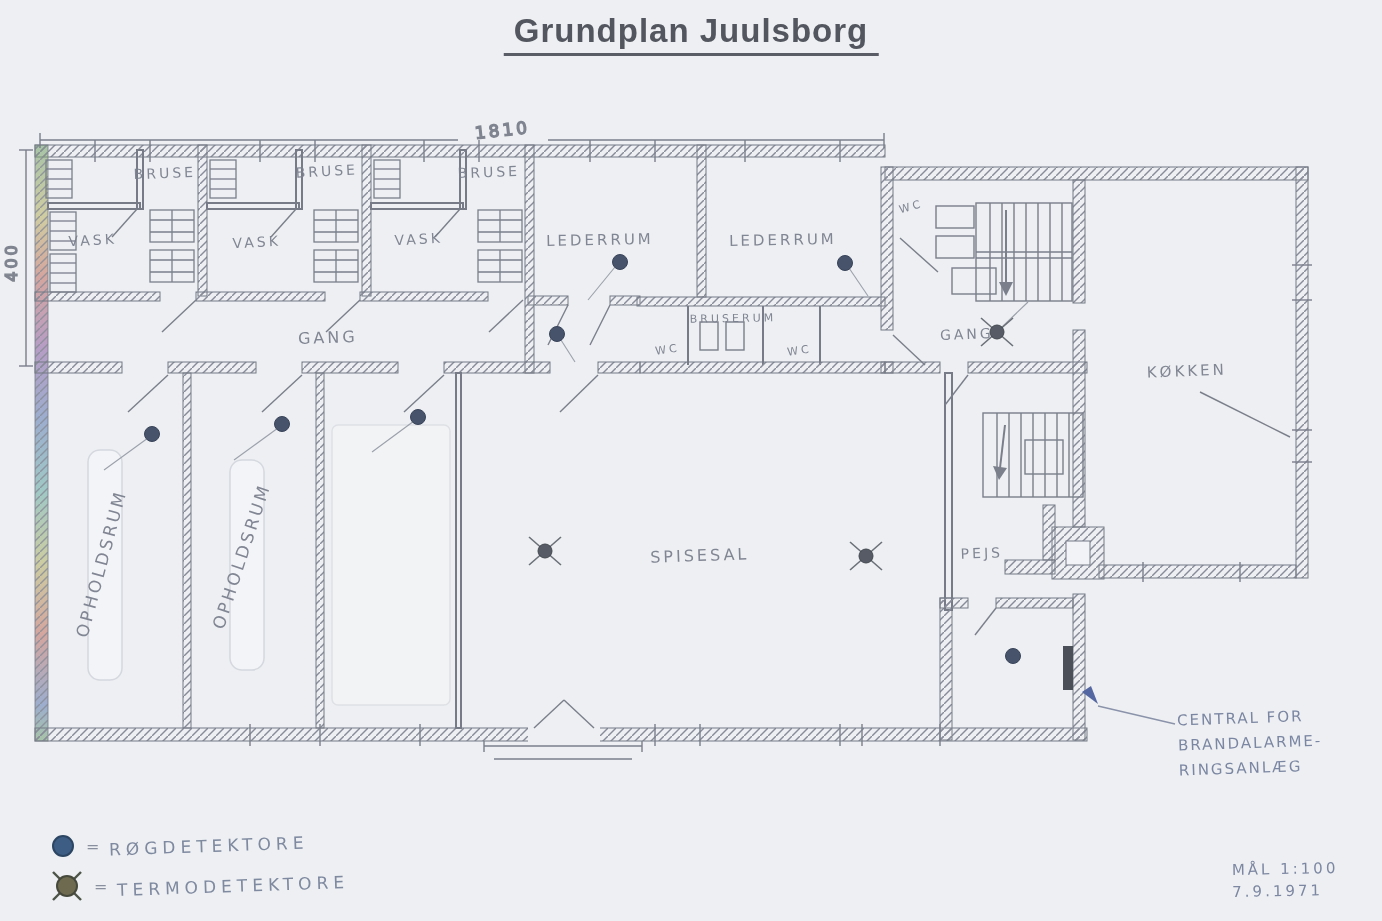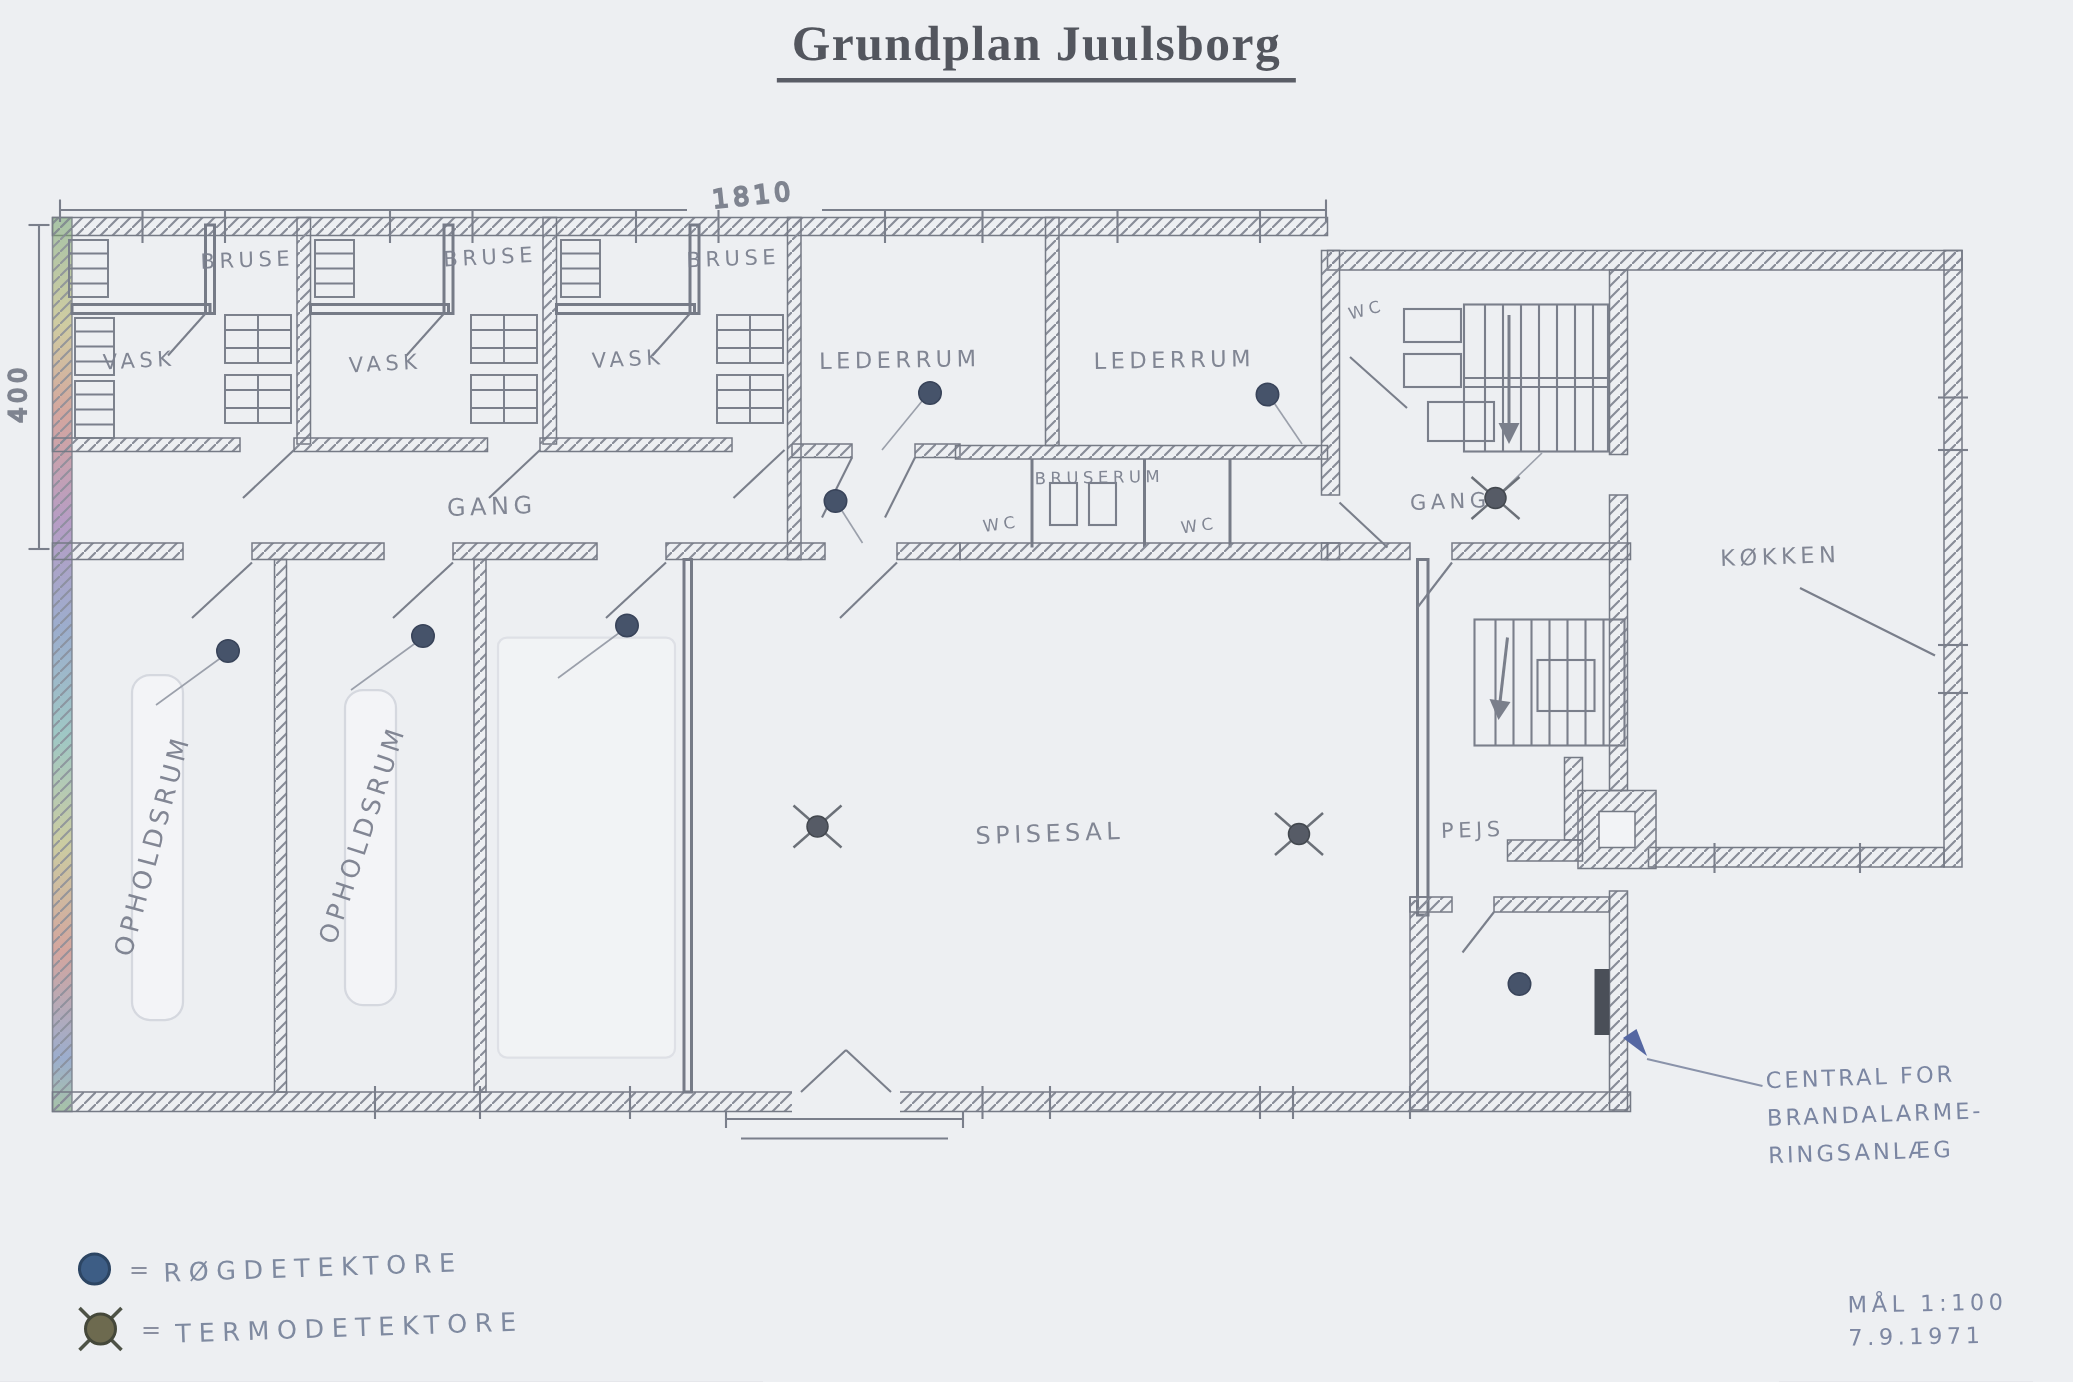--- a/index.html
+++ b/index.html
@@ -11,21 +11,21 @@
   .thinwall{fill:none;stroke:#767b87;stroke-width:2;}
   .pencil{stroke:#7a7f8b;stroke-width:1.4;fill:none;}
   .pencil-light{stroke:#9ba0ab;stroke-width:1.1;fill:none;}
   .bed{fill:none;stroke:#7a7f8b;stroke-width:1.3;}
   text.hand{fill:#7c818f;opacity:.95;}
   .smoke-dot{fill:#46536a;stroke:#39445a;stroke-width:1;}
   .thermo-dot{fill:#565b66;stroke:#43484f;stroke-width:1;}
   .thermo-arm{stroke:#6b7078;stroke-width:1.6;}
   
   .title{position:absolute;top:12px;left:50%;transform:translateX(-50%);
-         font-family:Liberation Serif, serif;font-weight:bold;font-size:33px;
+         font-family:Liberation Sans, sans-serif;font-weight:bold;font-size:33px;
          letter-spacing:1px;color:#53565e;border-bottom:3px solid #5a5d66;
          padding:0 10px 3px 10px;white-space:nowrap;text-align:center;}
   .legend{position:absolute;left:50px;top:826px;color:#7f8498;}
   .legend-row{display:flex;align-items:center;gap:10px;height:40px;}
   .legend-row .txt{font-size:17px;letter-spacing:5px;transform:rotate(-2deg);color:#7f8aa0;}
   .legend-row .eq{font-size:16px;color:#8a8fa0;}
   .annotation{position:absolute;left:1178px;top:706px;color:#7b86a2;font-size:15px;
               letter-spacing:2px;transform:rotate(-2deg);line-height:25px;white-space:nowrap;}
   .titleblock{position:absolute;left:1232px;top:858px;color:#7d87a2;font-size:15px;
               letter-spacing:3px;transform:rotate(-1deg);line-height:22px;white-space:nowrap;}

